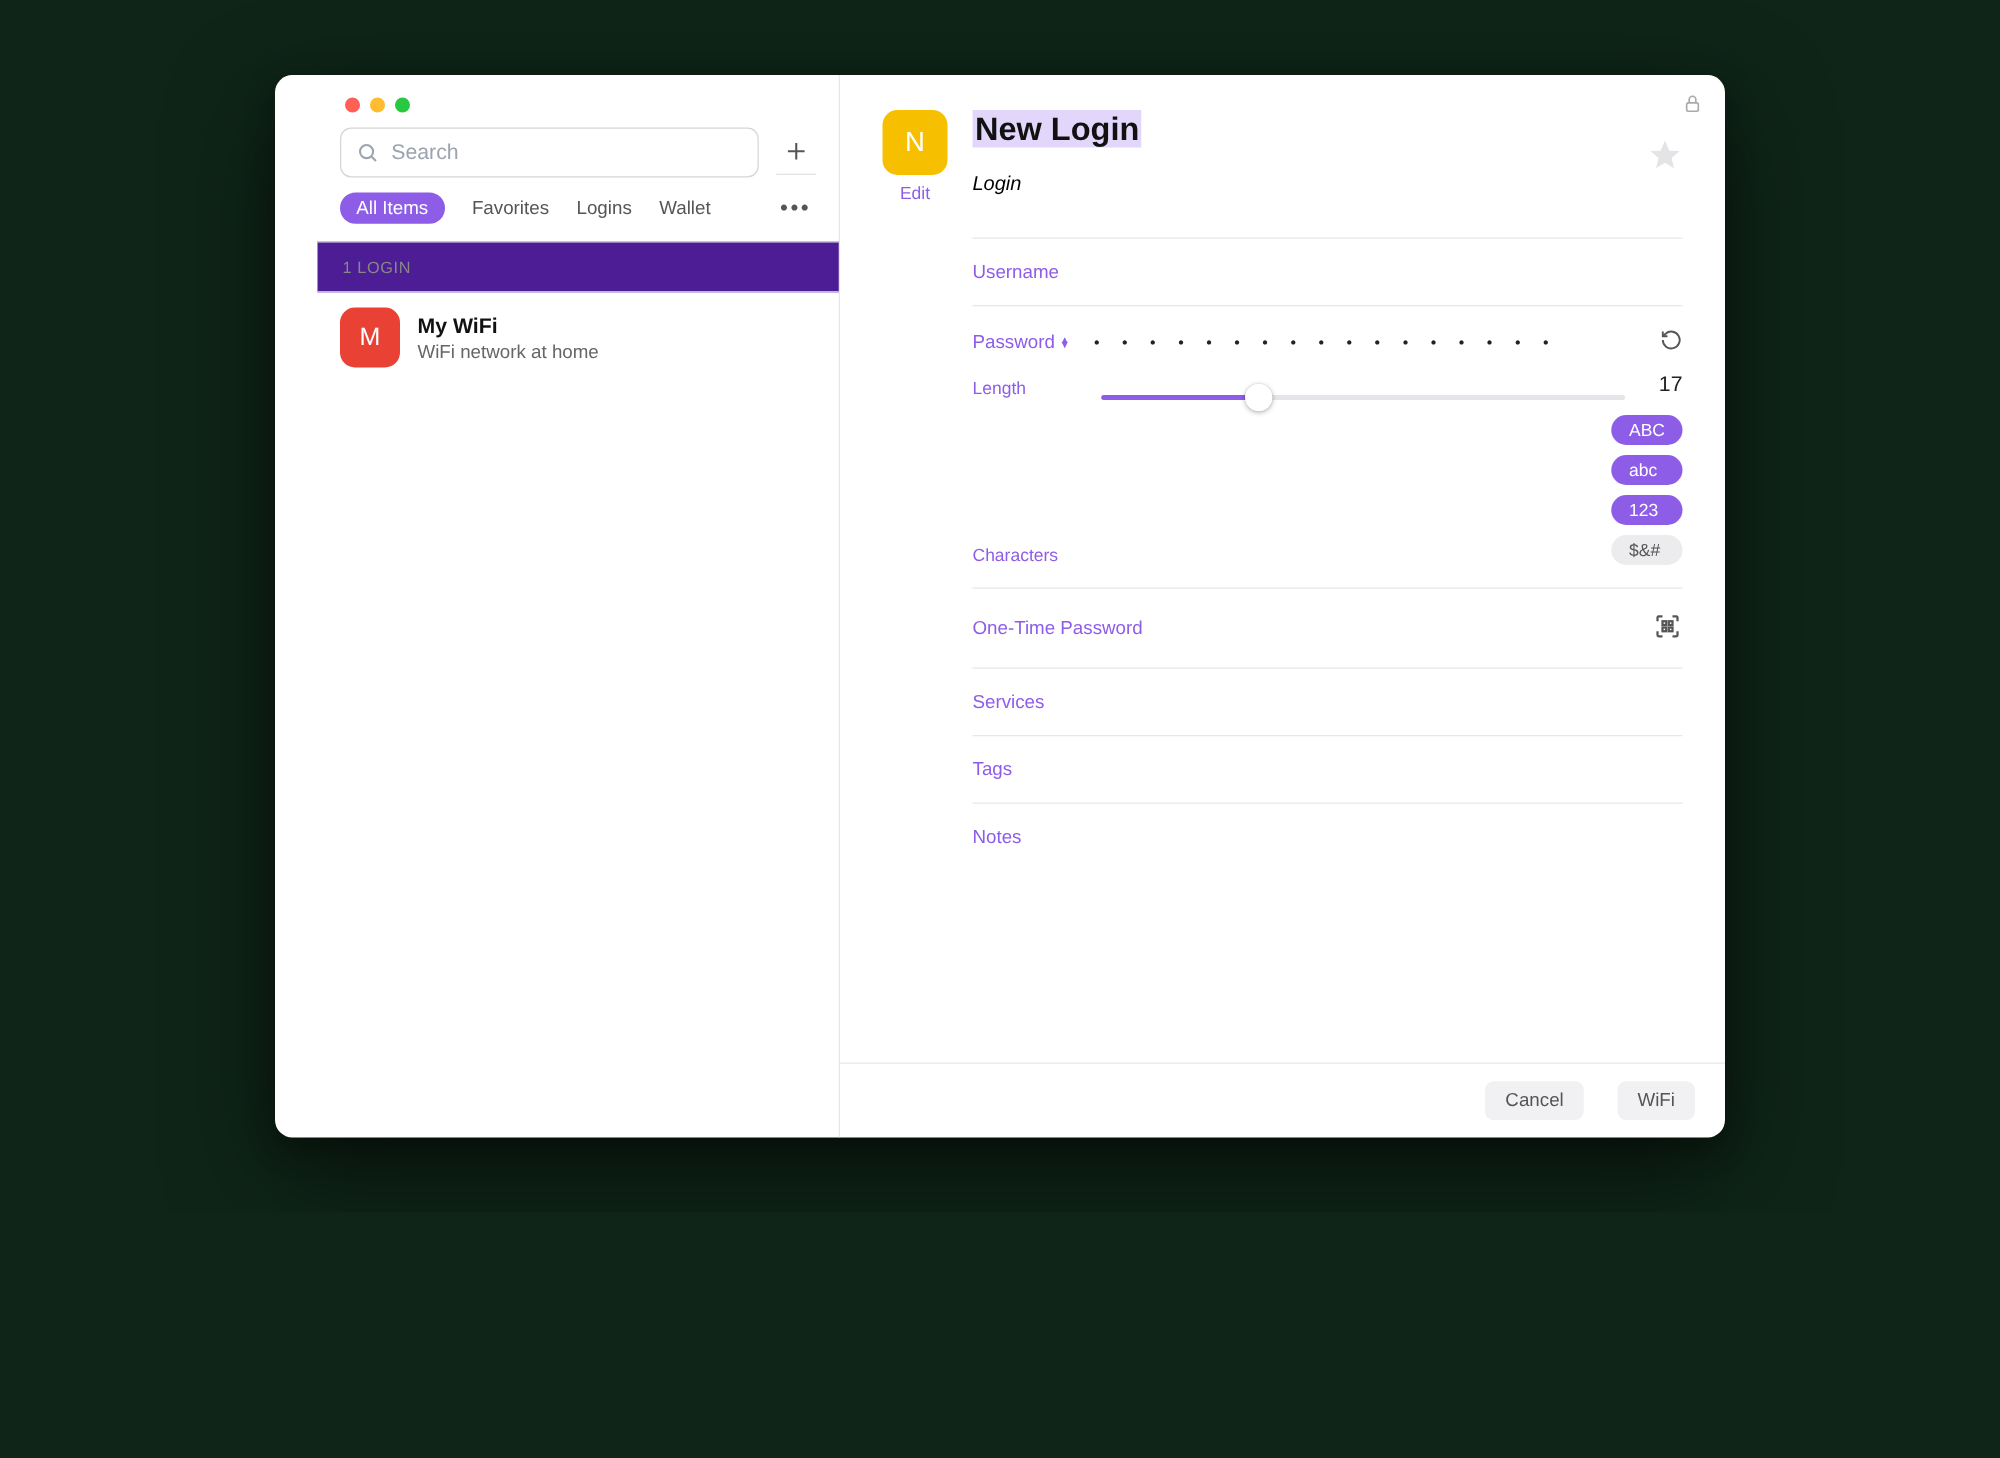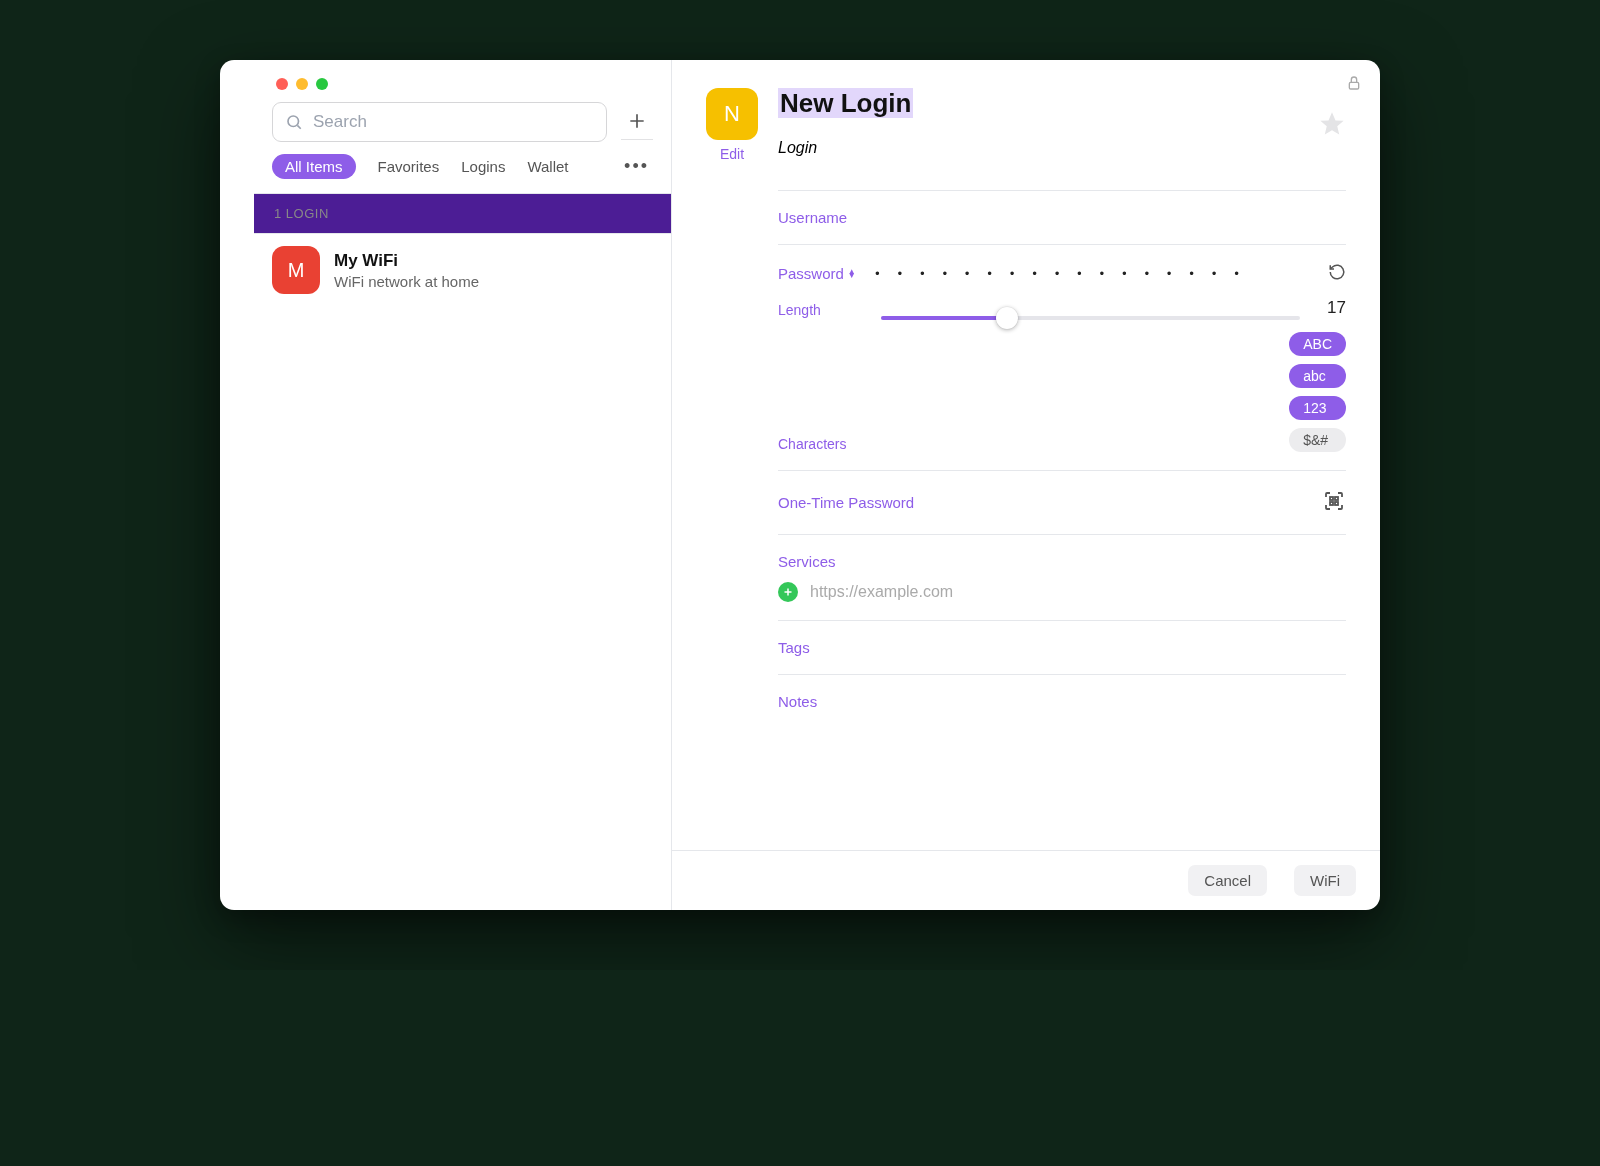--- a/index.html
+++ b/index.html
@@ -379,29 +379,20 @@
                   <rect x="13" y="8" width="3" height="3"></rect>
                 <rect x="8" y="13" width="3" height="3"></rect>
                   <rect x="13" y="13" width="3" height="3"></rect>
               </svg>
             </span>
           </div>
         </div>
 
         <div class="field" style="border-bottom:none">
           <div class="field-label">Services</div>
-          <div class="service-row">
-            <span class="add-circle">
-              <svg width="12" height="12" viewBox="0 0 24 24" fill="none" stroke="#fff" stroke-width="3">
-                  <line x1="12" y1="5" x2="12" y2="19"></line>
-                  <line x1="5" y1="12" x2="19" y2="12"></line>
-                </svg>
-            </span>
-            <span class="service-url">https://example.com</span>
-          </div>
         </div>
 
         <div class="field">
           <div class="field-label">Tags</div>
         </div>
 
         <div class="field" style="border-bottom:none">
           <div class="field-label">Notes</div>
         </div>
       </div>

